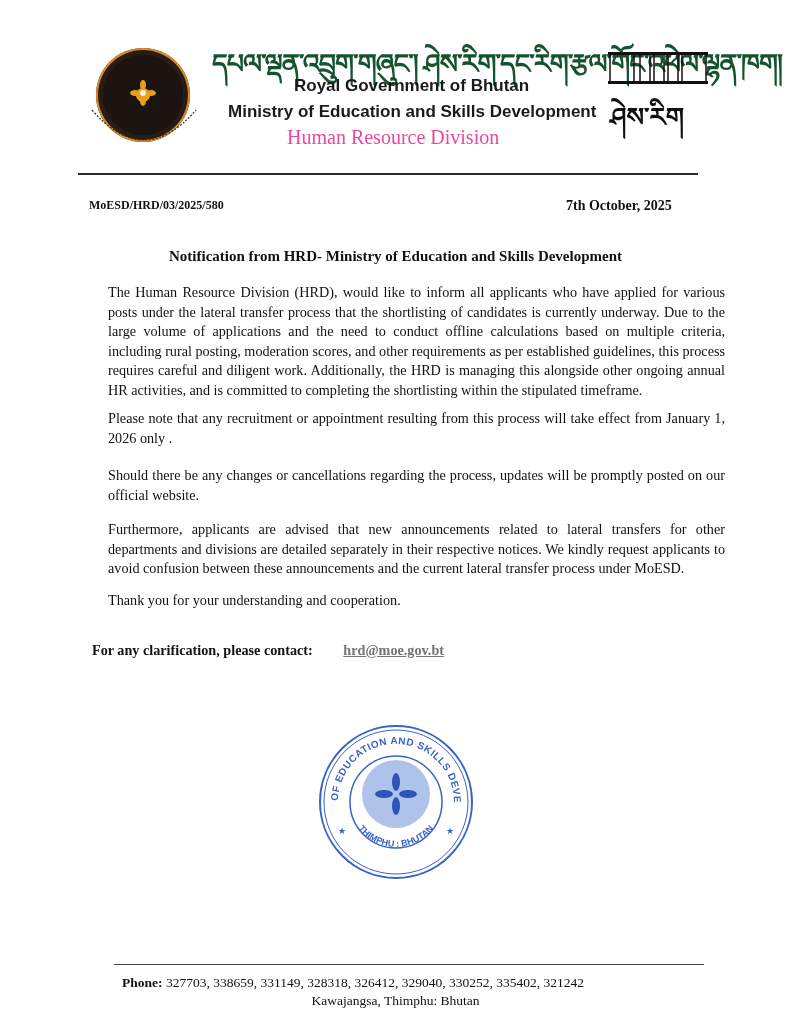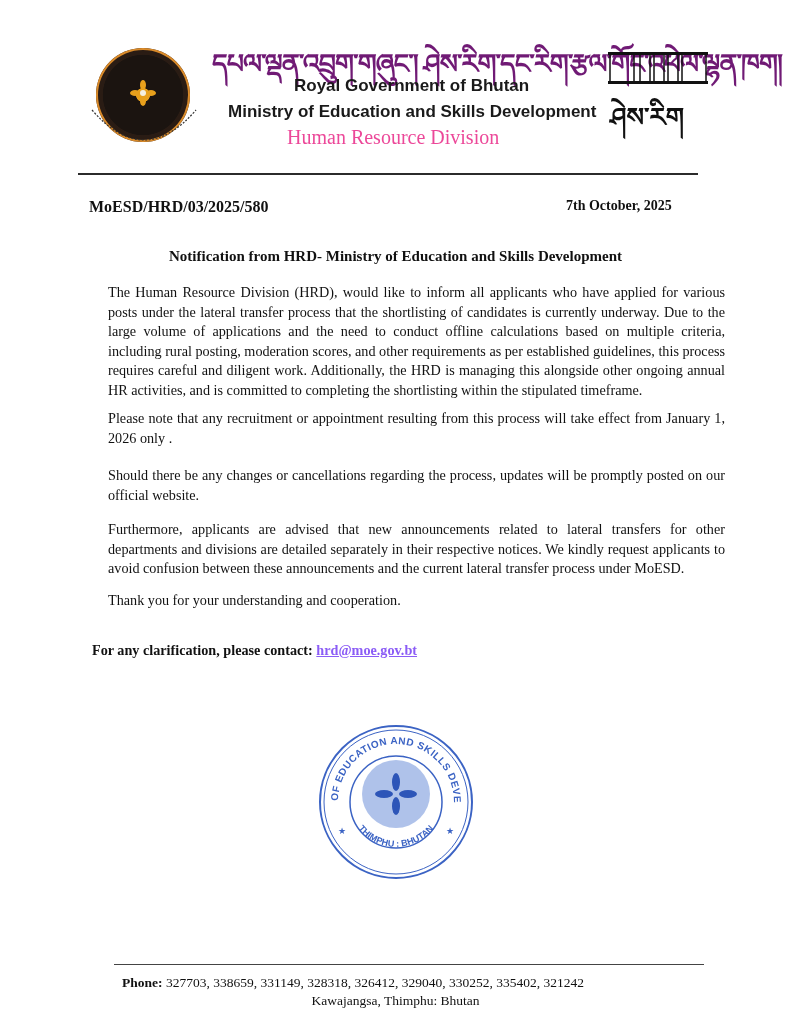--- a/index.html
+++ b/index.html
@@ -7,40 +7,40 @@
   .abs { position: absolute; }
   .serif { font-family: "Liberation Serif", "DejaVu Serif", serif; }
   .sans { font-family: "Liberation Sans", "DejaVu Sans", sans-serif; }
 
   
   #emblem { left: 96px; top: 48px; width: 94px; height: 94px; border-radius: 50%;
     background: radial-gradient(circle at 50% 50%, #e8a01c 0 10%, #1b1410 11% 60%, #2a1c14 61% 86%, #c97a1f 87% 100%);
     box-shadow: 0 0 0 2px #d98a2a inset; }
   #emblem-vajra { left: 130px; top: 80px; width: 26px; height: 26px; }
   #emblem-motto { left: 86px; top: 100px; width: 116px; height: 56px; }
-  #dz-title { left: 212px; top: 33px; font-size: 27px; letter-spacing: -1px; font-weight: bold; color: #701a75; white-space: nowrap; }
+  #dz-title { left: 212px; top: 33px; font-size: 27px; letter-spacing: -1px; font-weight: bold; color: #14532d; white-space: nowrap; }
   #en-gov { left: 294px; top: 76px; font-size: 17px; font-weight: bold; color: #1a1a1a; }
   #en-ministry { left: 228px; top: 102px; font-size: 17px; font-weight: bold; color: #1a1a1a; white-space: nowrap; }
   #en-division { left: 287px; top: 126px; font-size: 20px; color: #ec4899; white-space: nowrap; font-family: Liberation Serif, serif; }
   #tofu-box { left: 608px; top: 52px; width: 100px; height: 32px; }
   #dz-side { left: 610px; top: 88px; font-size: 26px; font-weight: bold; color: #111; white-space: nowrap; }
   #hr-top { left: 78px; top: 173px; width: 620px; height: 2px; background: #2b2b2b; }
 
   
-  #ref-no { left: 89px; top: 198px; font-size: 16px; font-weight: bold; }
+  #ref-no { left: 89px; top: 198px; font-size: 12px; font-weight: bold; }
   #date { left: 566px; top: 198px; font-size: 14px; font-weight: bold; }
   #doc-title { left: 0; width: 791px; top: 248px; text-align: center; font-size: 15px; font-weight: bold; }
   .para { left: 92px; width: 617px; font-size: 14.2px; line-height: 19.5px; text-align: justify; margin-left: 16px; }
   #p1 { top: 283px; }
   #p2 { top: 409px; }
   #p3 { top: 466px; }
   #p4 { top: 520px; }
   #p5 { top: 591px; }
   #contact { left: 92px; top: 642px; font-size: 14.2px; font-weight: bold; }
-  #contact a { color: #8b5cf6; font-weight: bold; }
+  #contact a { color: #737373; font-weight: bold; margin-left: 27px; }
 
   
   #seal { left: 316px; top: 722px; width: 160px; height: 160px; }
 
   
   #hr-bottom { left: 114px; top: 964px; width: 590px; height: 1px; background: #444; }
   #footer-phone { left: 0; width: 706px; top: 975px; text-align: center; font-size: 13.5px; }
   #footer-address { left: 0; width: 791px; top: 993px; text-align: center; font-size: 13.5px; }
 </style>
 </head>

